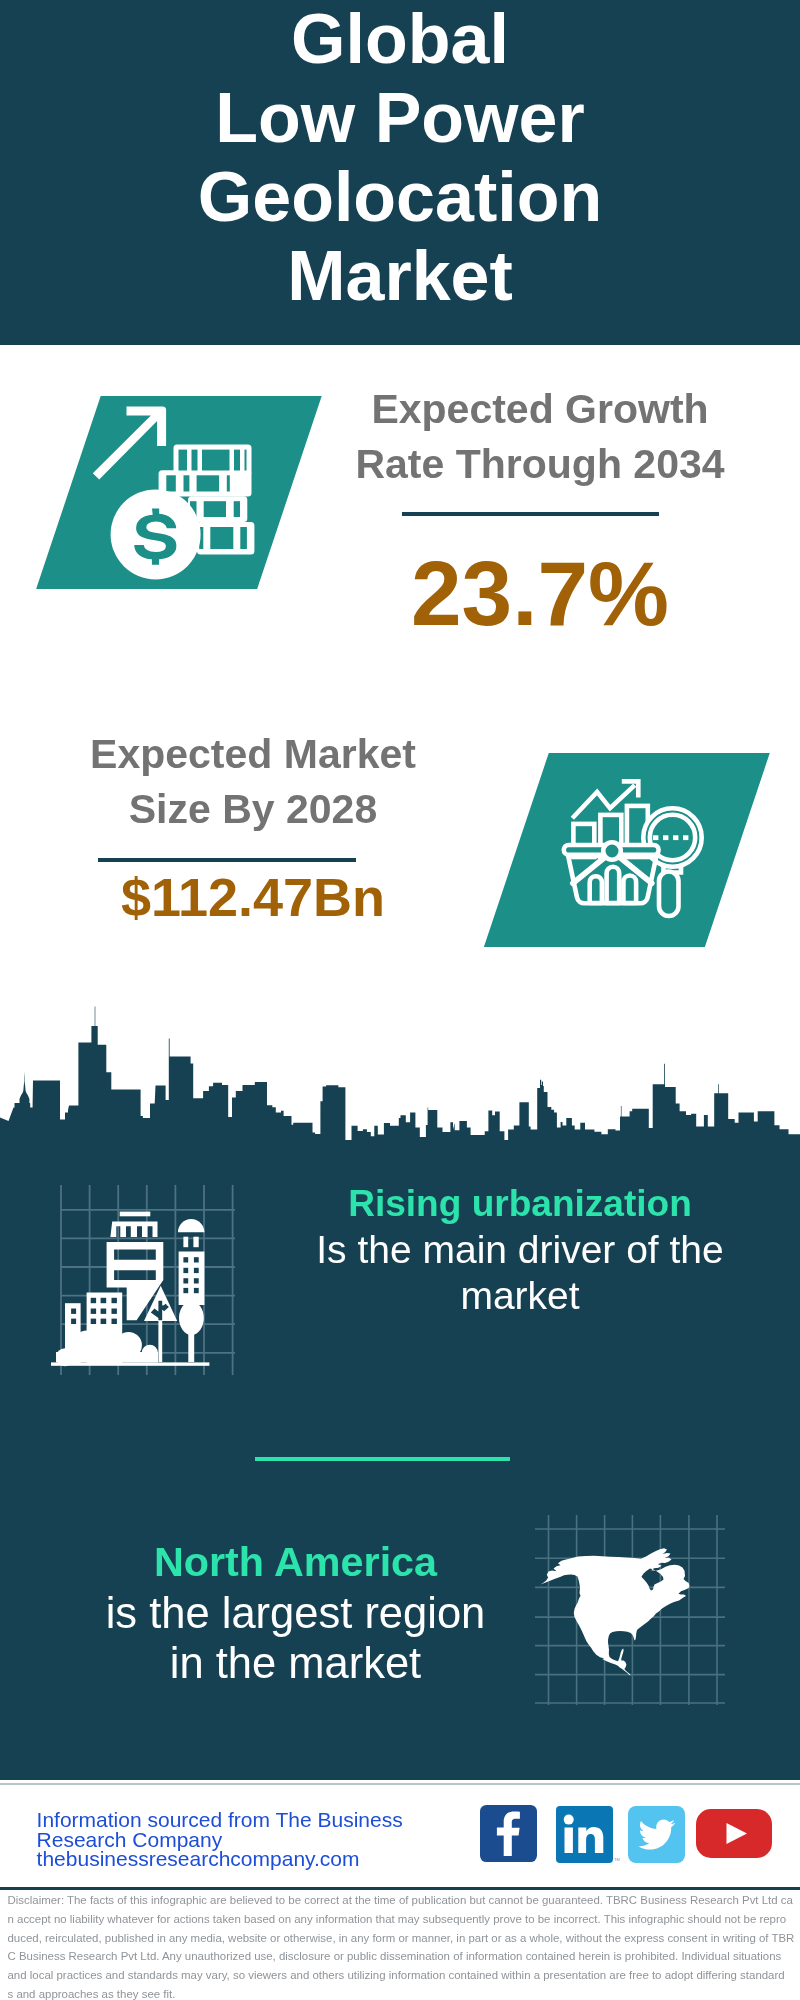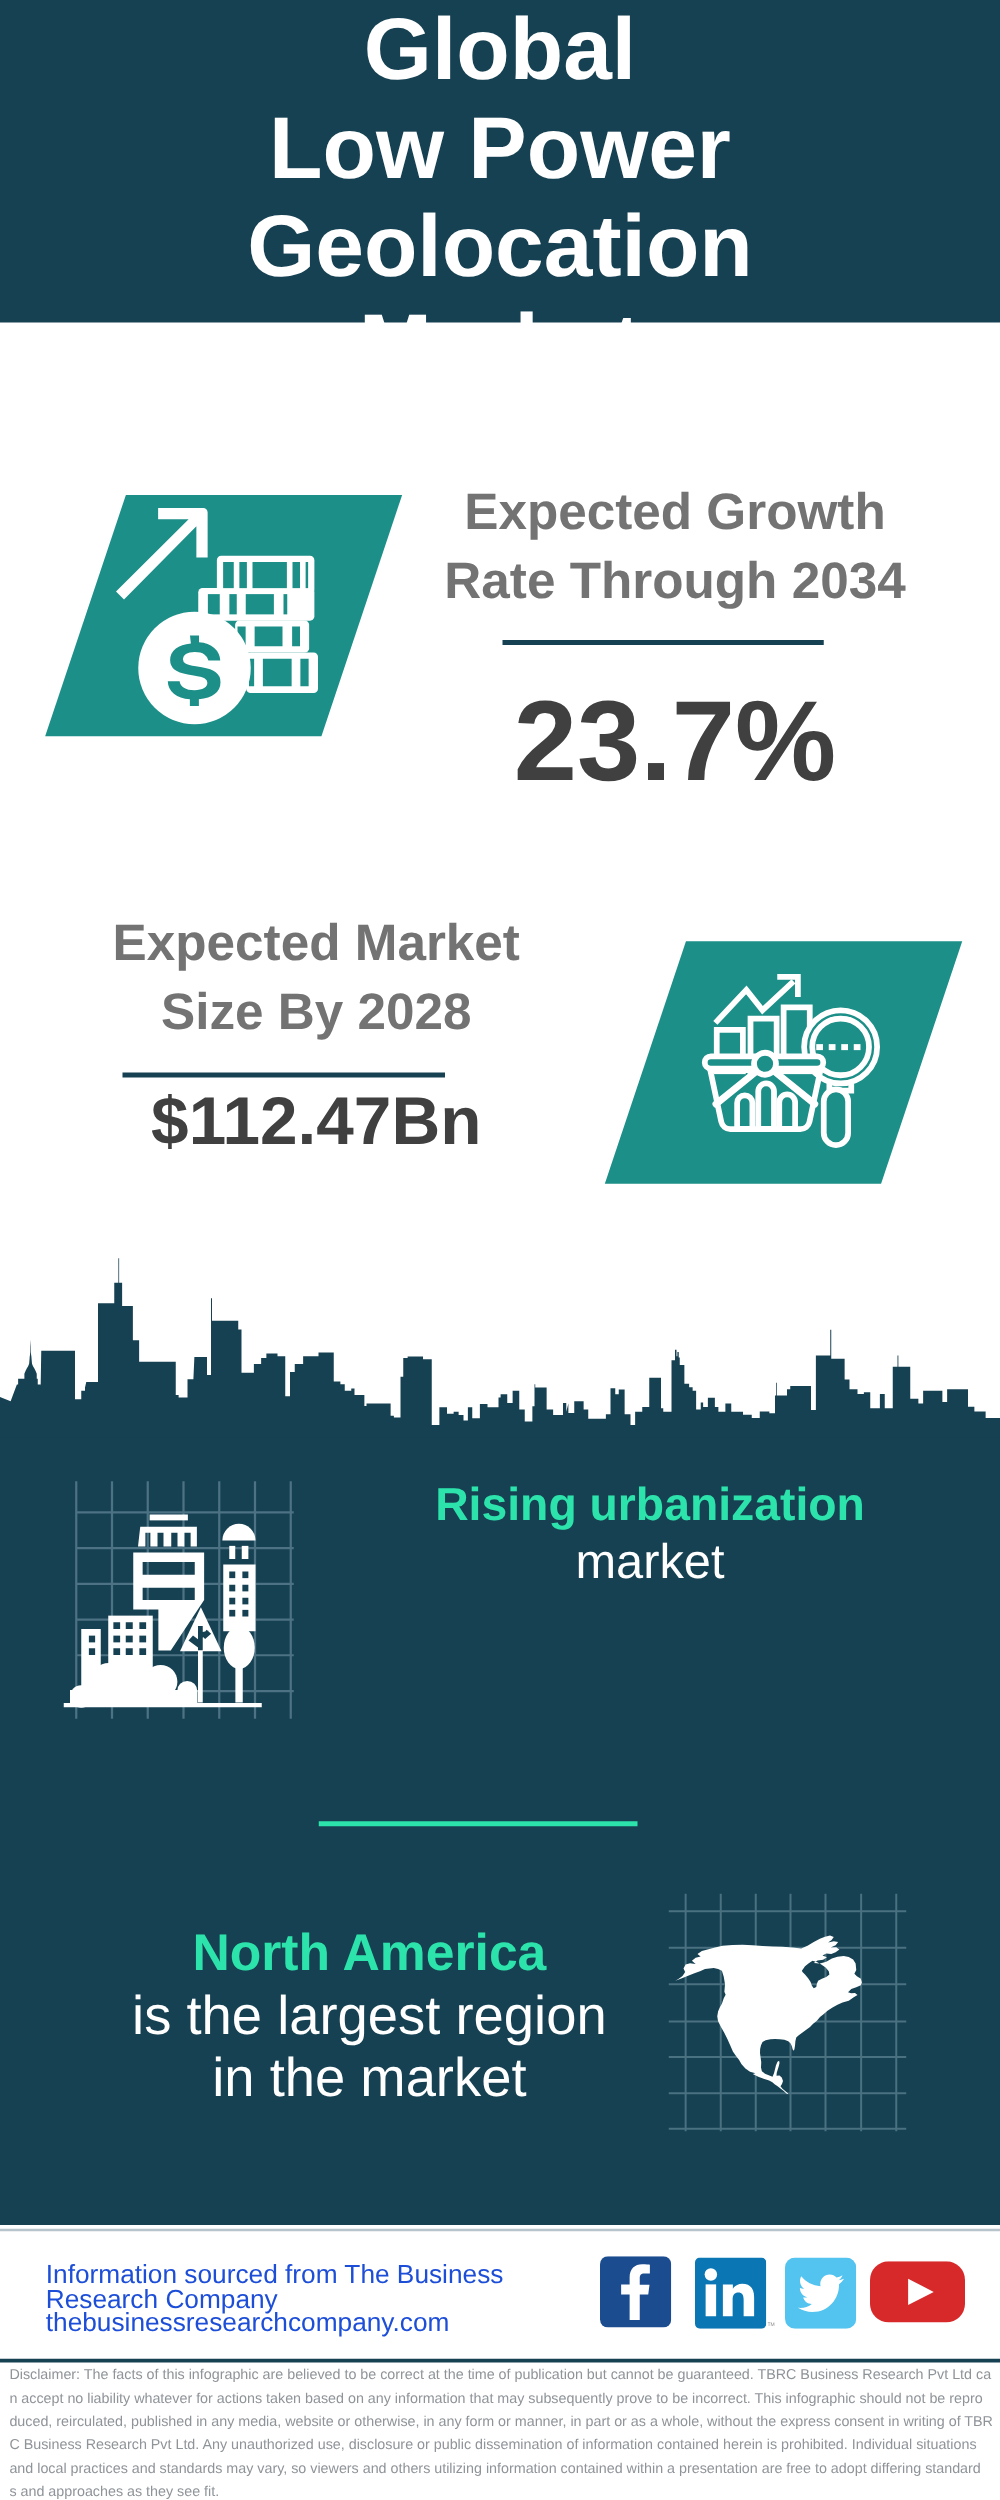--- a/index.html
+++ b/index.html
@@ -1,27 +1,27 @@
 <!DOCTYPE html>
 <html><head>
 <meta charset="utf-8">
 <style>
   *{margin:0;padding:0;box-sizing:border-box}
   html,body{width:800px;height:2000px}
   body{font-family:"Liberation Sans",sans-serif;background:#fff;overflow:hidden;-webkit-font-smoothing:antialiased}
   .page{position:relative;width:800px;height:2000px;background:#fff;overflow:hidden}
 
-  .header{position:absolute;left:0;top:0;width:800px;height:258px;background:#164152}
+  .header{position:absolute;left:0;top:0;width:800px;height:345px;background:#164152}
   .htitle{position:absolute;left:0;top:0;width:800px;text-align:center;color:#fff;font-weight:bold;font-size:70px;line-height:79px}
   .htitle-line{display:block}
 
   .plq{position:absolute;background:#1B8F88;transform:skewX(-18.5deg)}
   .stat-head{position:absolute;color:#737373;font-weight:bold;font-size:41px;line-height:55px;text-align:center}
   .rule{position:absolute;background:#164152;height:4px}
-  .stat-val{position:absolute;color:#404040;font-weight:bold;text-align:center;line-height:1}
+  .stat-val{position:absolute;color:#a16207;font-weight:bold;text-align:center;line-height:1}
 
   .dark{position:absolute;left:0;width:800px;background:#164152}
   .fact-title{font-weight:bold;color:#2DE3AC}
   .fact-body{color:#fff}
   .fact{position:absolute;font-size:39px;line-height:46.7px;text-align:center}
   .fact-title{font-size:0.95em}
   .mintrule{position:absolute;background:#2DE3AC;height:4.8px}
   .src{position:absolute;color:#1d4ed8;font-size:21px;line-height:19.5px}
   .disc{position:absolute;color:#8F9499;font-size:11.45px;line-height:18.8px;text-align:left;white-space:nowrap}
 </style>
@@ -184,20 +184,21 @@
       <rect x="138.4" y="82.8" width="4.8" height="5.3"></rect>
       <rect x="148.9" y="82.8" width="4.8" height="5.3"></rect>
       <rect x="138.4" y="93.2" width="4.8" height="5.3"></rect>
       <rect x="148.9" y="93.2" width="4.8" height="5.3"></rect>
       <rect x="138.4" y="102.9" width="4.8" height="5.3"></rect>
       <rect x="148.9" y="102.9" width="4.8" height="5.3"></rect>
     </g>
   </svg>  
     <div class="fact" style="left:260px;top:1180px;width:520px;">
     <div class="fact-title">Rising urbanization</div>
+    <div class="fact-body">Is the main driver of the</div>
     <div class="fact-body">market</div>
   </div>
   <div class="mintrule" style="left:255px;top:1456.5px;width:255px;"></div>
 
   <svg viewBox="0 0 190 190" style="position:absolute;left:535px;top:1515px;width:190px;height:190px;overflow:visible">
     <g stroke="#4A7180" stroke-width="1.6" fill="none">
       <line x1="13.5" y1="0" x2="13.5" y2="190"></line>
       <line x1="41.6" y1="0" x2="41.6" y2="190"></line>
       <line x1="69.6" y1="0" x2="69.6" y2="190"></line>
       <line x1="97.4" y1="0" x2="97.4" y2="190"></line>

